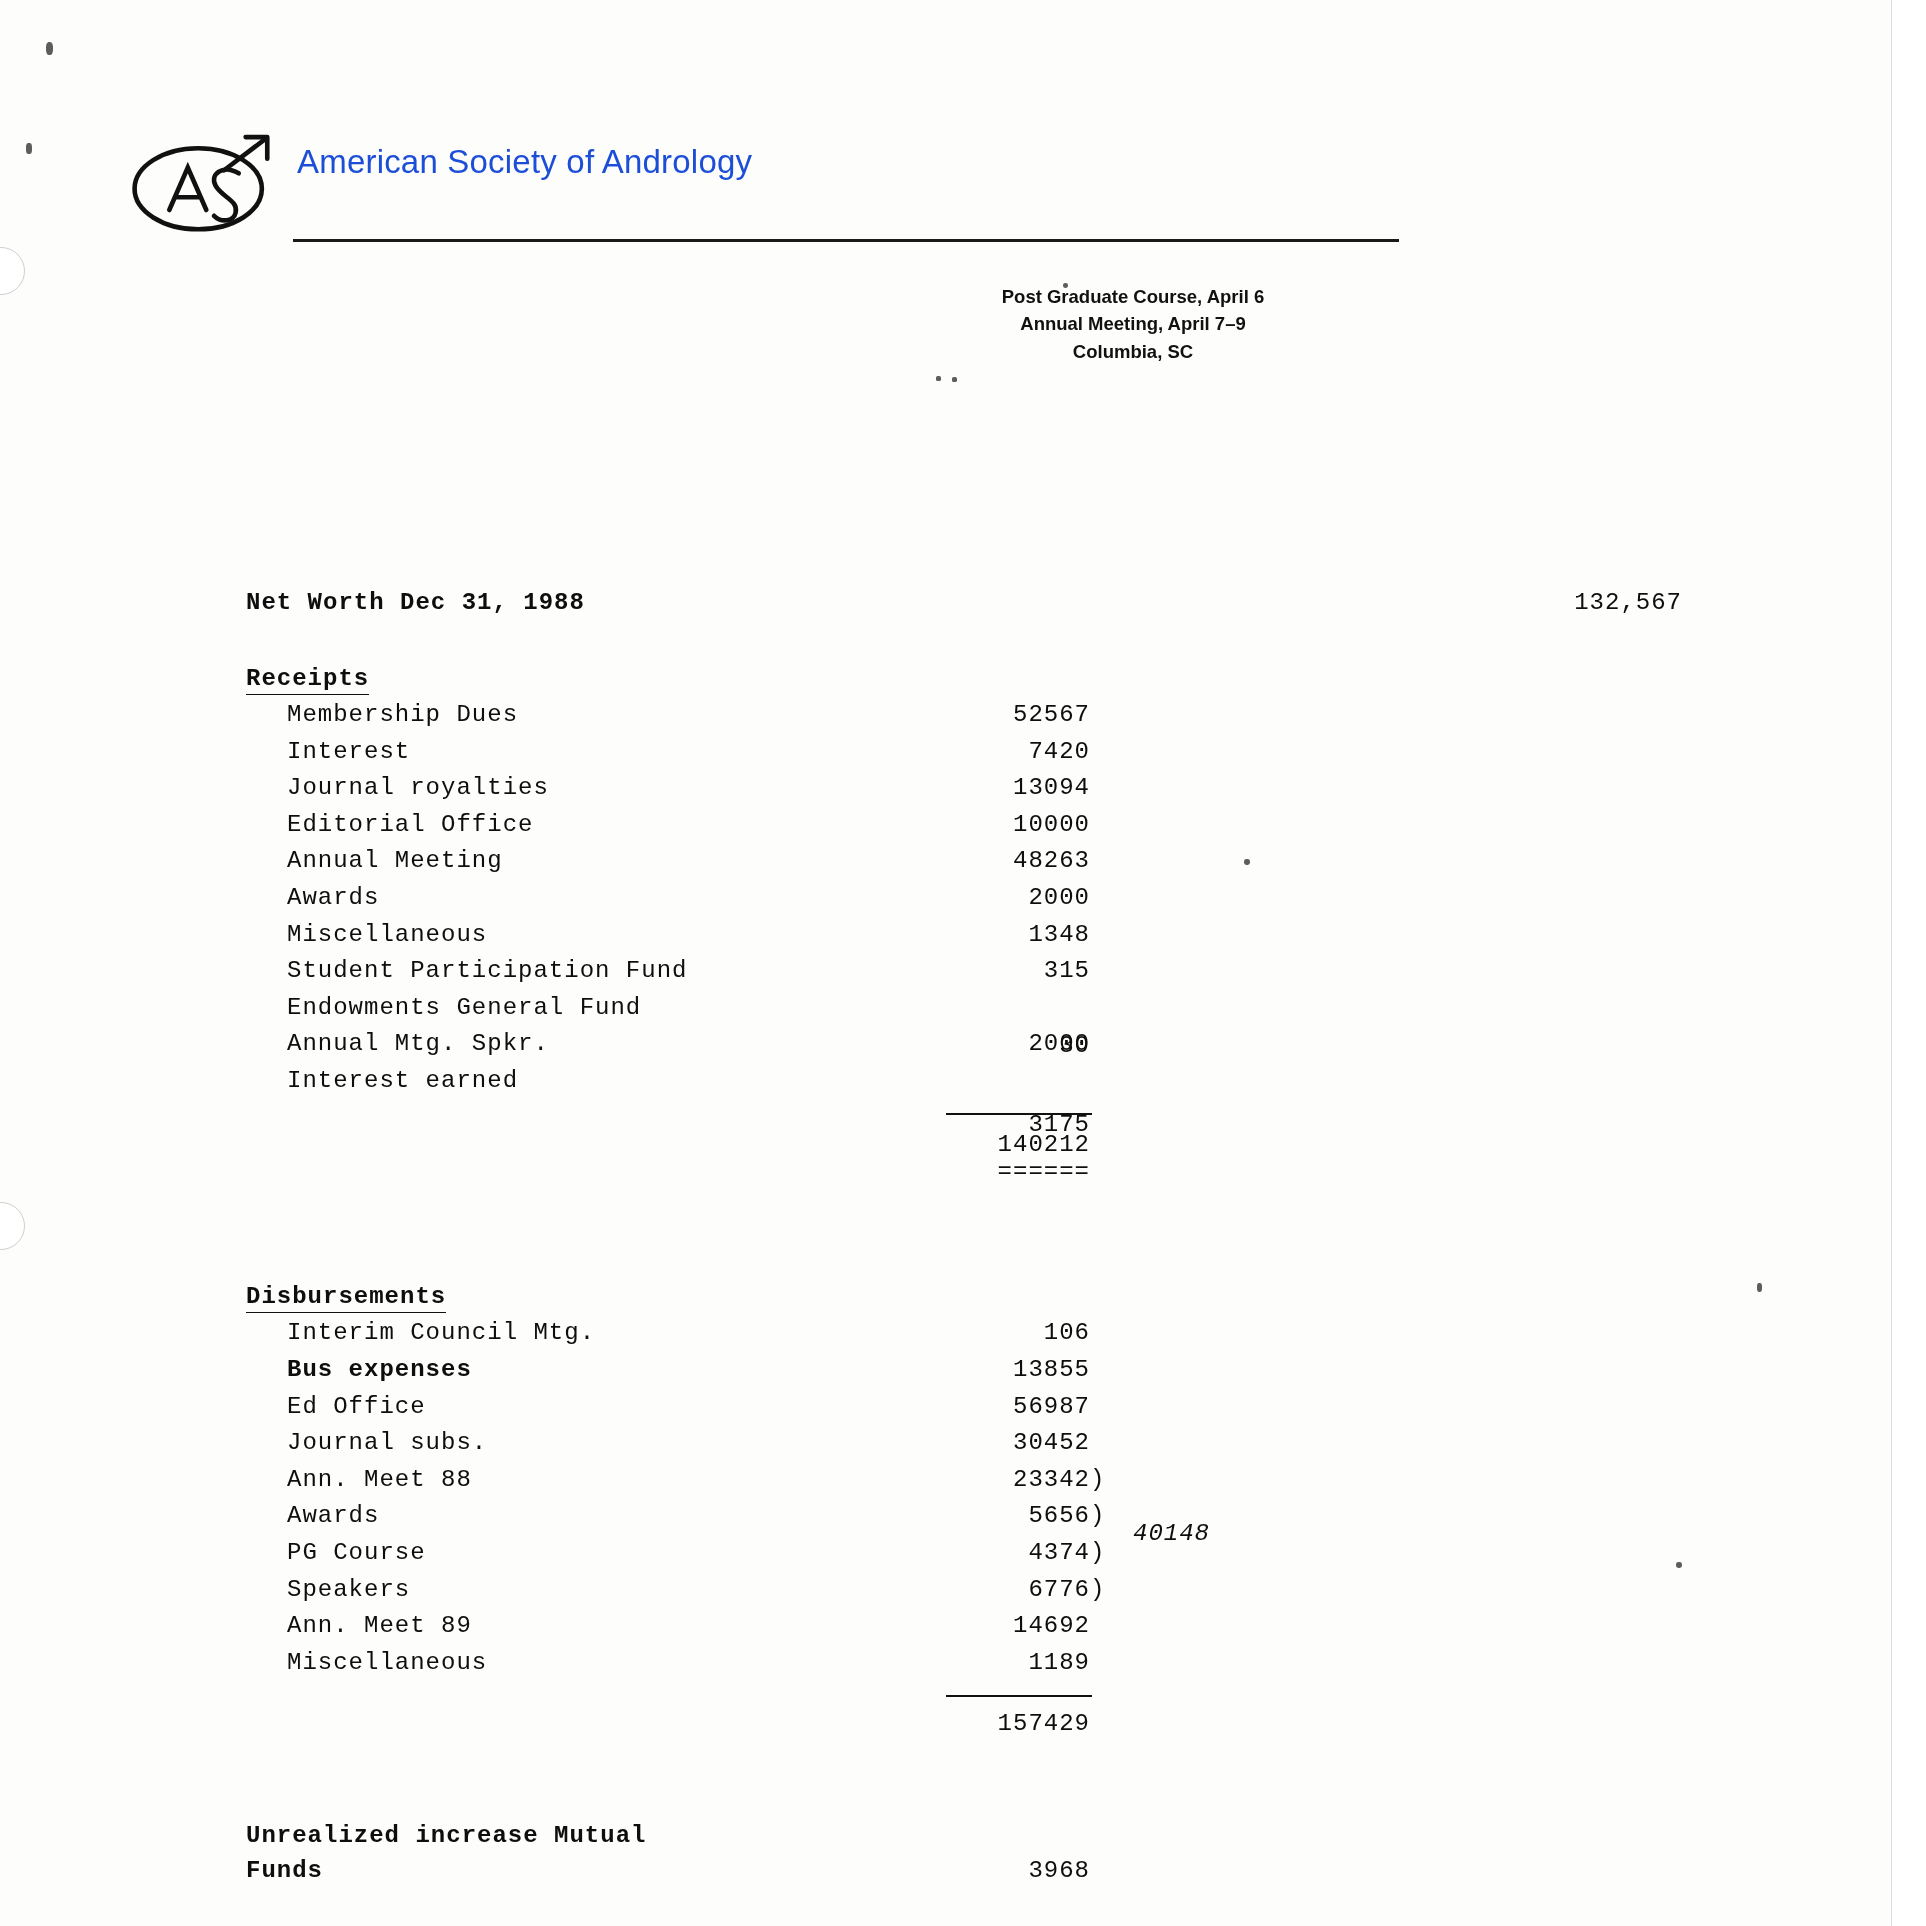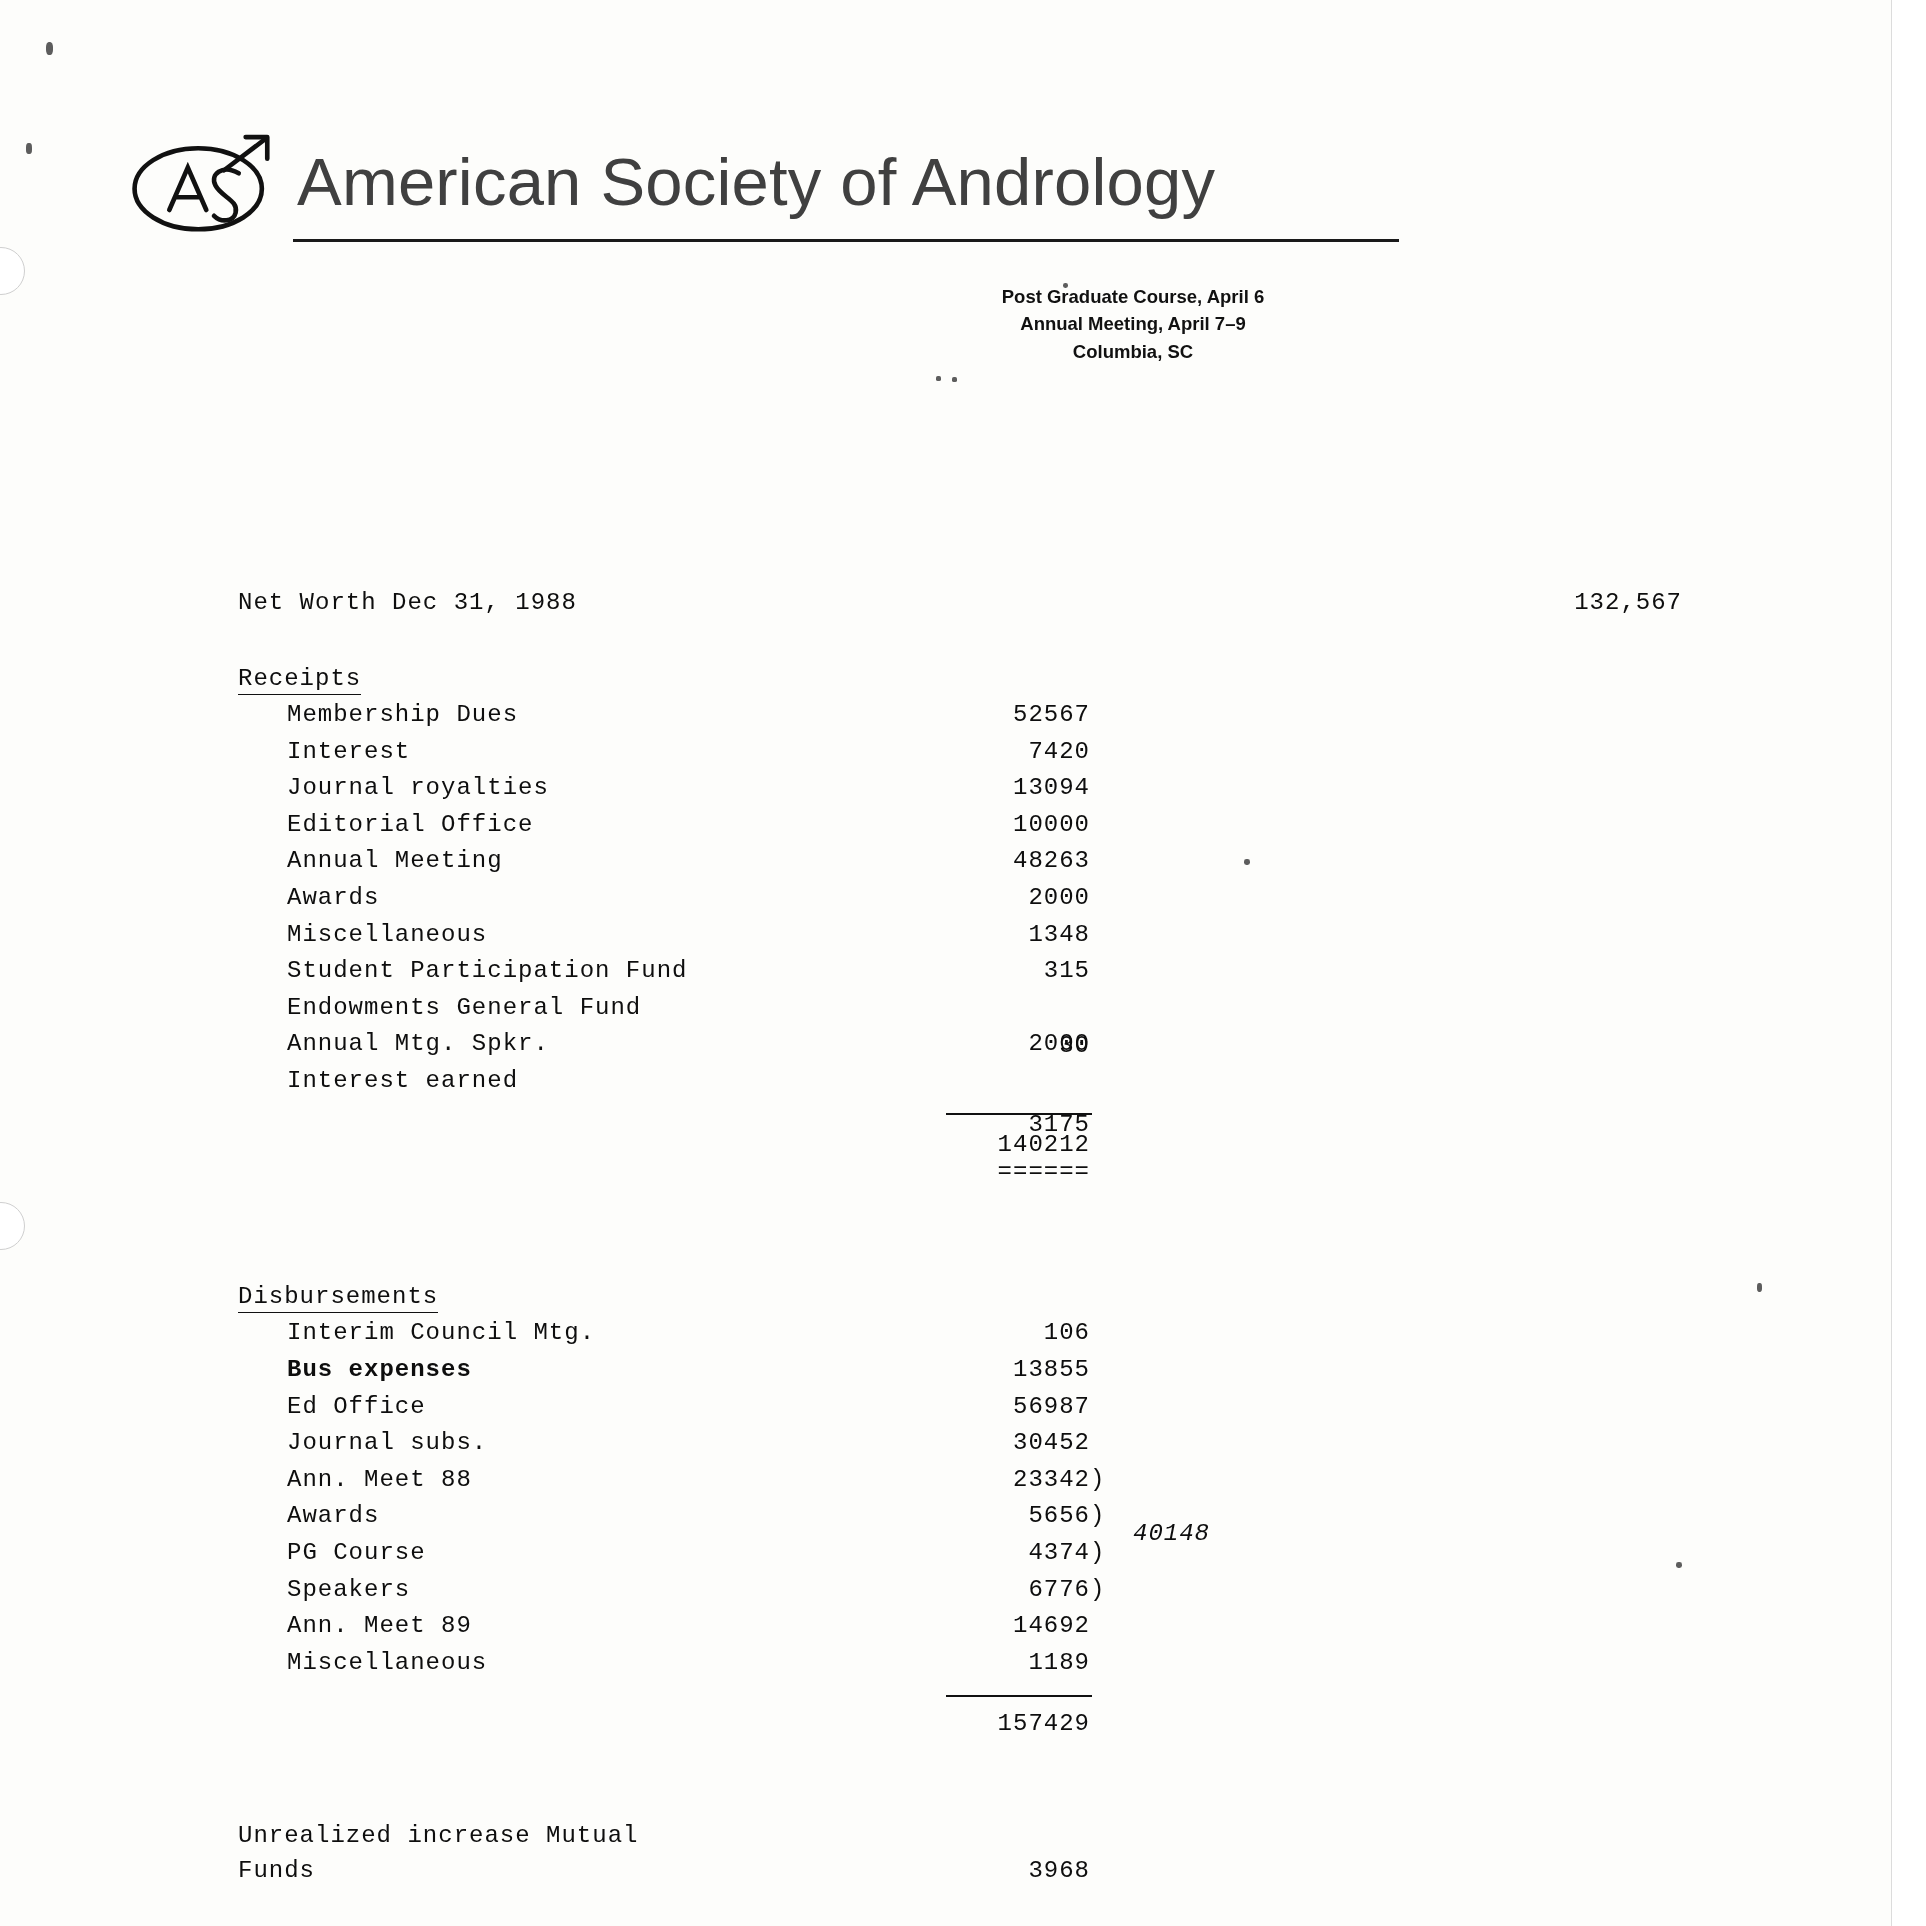--- a/index.html
+++ b/index.html
@@ -61,23 +61,23 @@
     top: 127px;
     width: 162px;
     height: 112px;
   }
   .logo svg { display: block; }
 
   .org-title {
     position: absolute;
     left: 297px;
     top: 143px;
-    font-size: 67px;
+    font-size: 33px;
     letter-spacing: 0.2px;
-    color: #404040;
+    color: #1d4ed8;
     white-space: nowrap;
   }
   .title-rule {
     position: absolute;
     left: 293px;
     top: 239px;
     width: 1106px;
     height: 2.7px;
     background: #1a1a1a;
   }
@@ -124,21 +124,21 @@
     white-space: nowrap;
     border-bottom: 1.9px solid #111;
     padding-bottom: 3.1px;
   }
   .line {
     position: absolute;
     font-size: 24px;
     letter-spacing: 1px;
     white-space: nowrap;
   }
-  .label { left: 238px; }
+  .label { left: 246px; font-weight: bold; }
   .indent { left: 287px; }
   .section-head {
     border-bottom: 1.9px solid #111;
     padding-bottom: 1.5px;
   }
   .amount {
     position: absolute;
     font-size: 24px;
     letter-spacing: 1px;
     white-space: nowrap;

